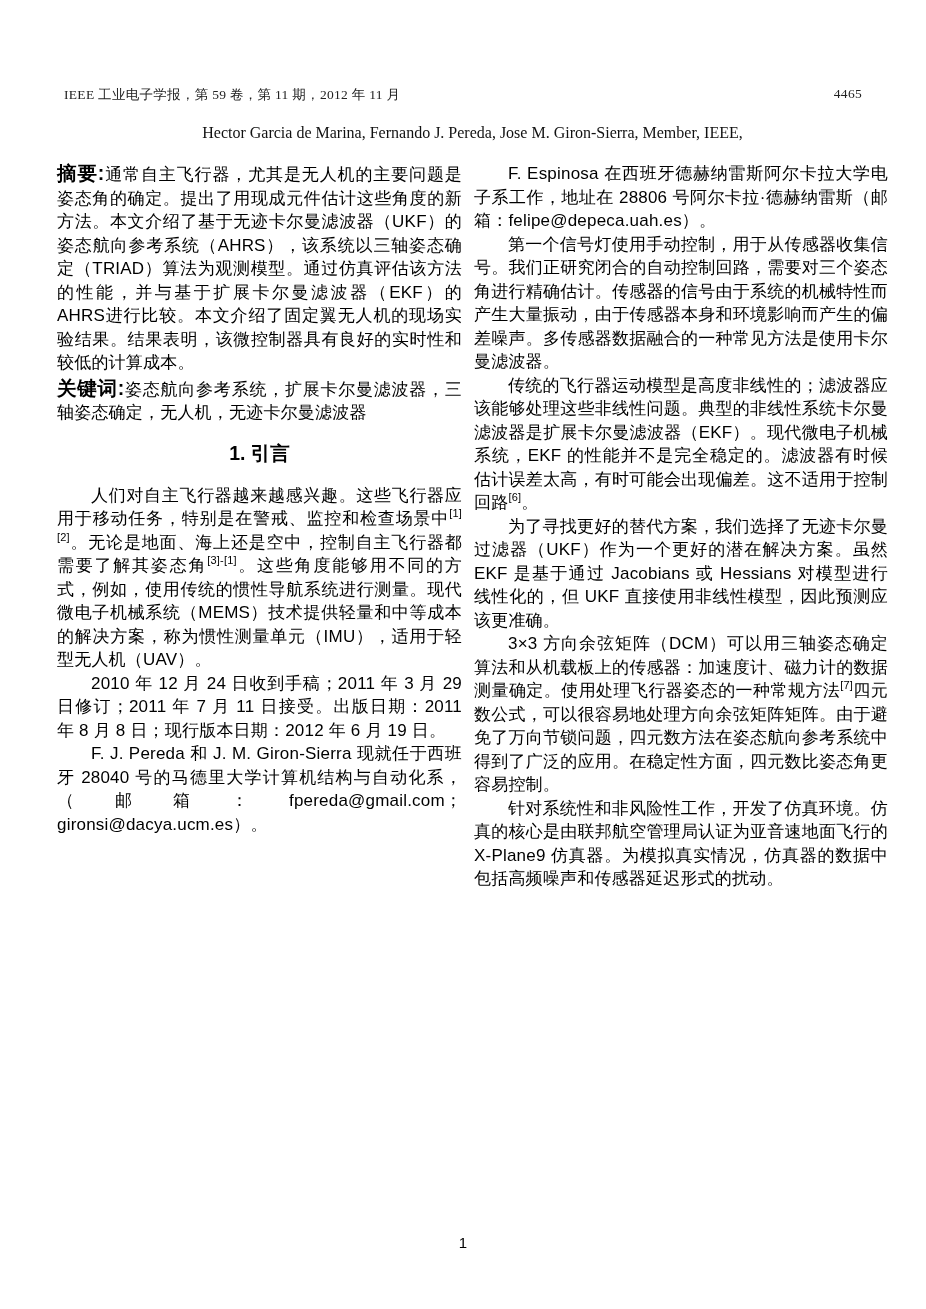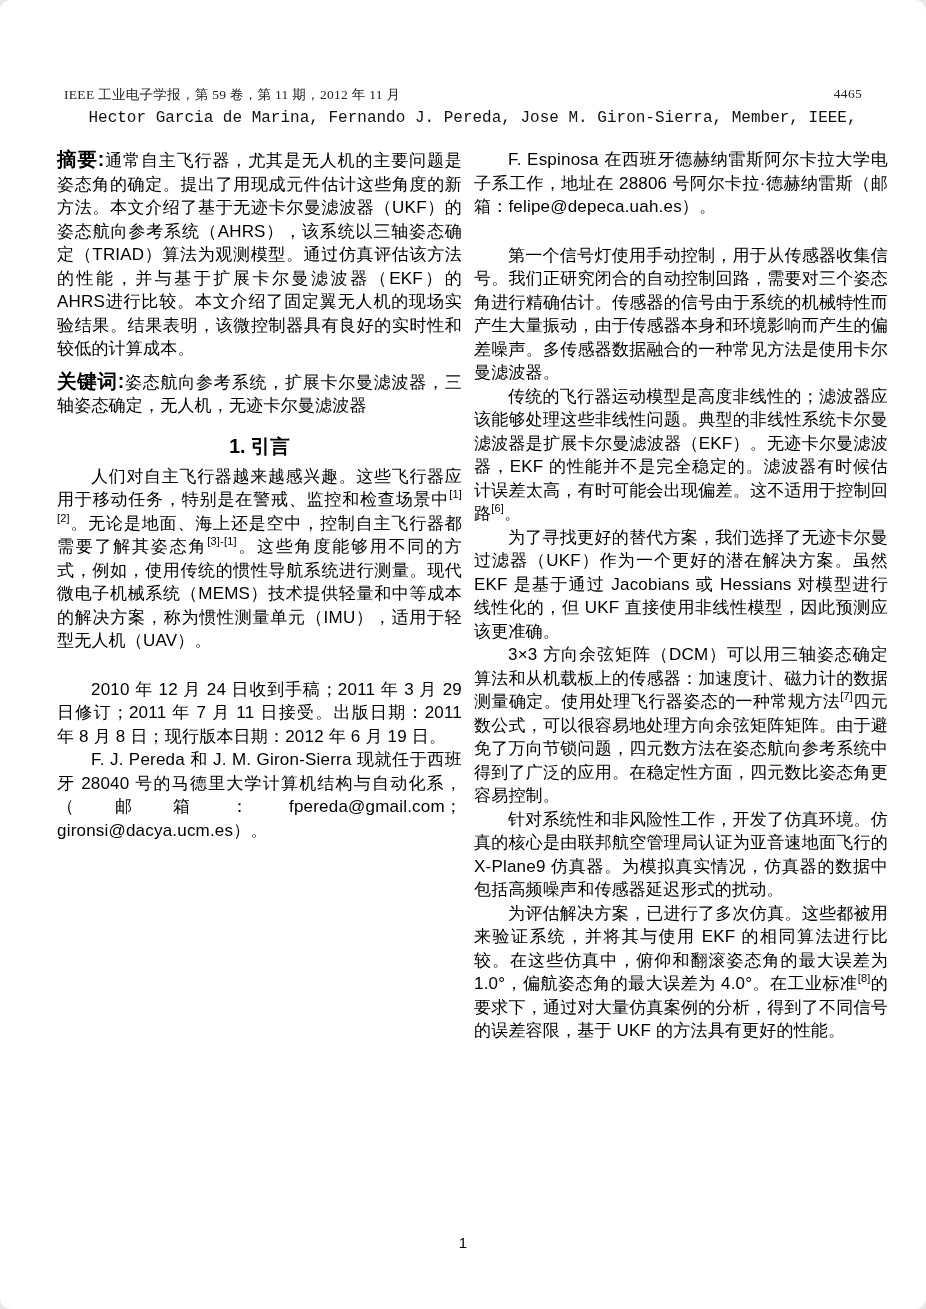--- a/index.html
+++ b/index.html
@@ -5,21 +5,20 @@
   html, body { margin: 0; padding: 0; background: #e8e8e8; }
   .page {
     position: relative;
     width: 926px;
     height: 1309px;
     margin: 0 auto;
     background: #ffffff;
     color: #000;
     font-family: "Liberation Sans", sans-serif;
     overflow: hidden;
-    border-radius: 11px;
   }
   .running-head {
     position: absolute;
     top: 86px;
     left: 64px;
     right: 64px;
     display: flex;
     justify-content: space-between;
     font-family: "Liberation Serif", serif;
     font-size: 13.5px;
@@ -41,51 +40,51 @@
     line-height: 32px;
     font-family: "Liberation Sans", sans-serif;
   }
   .authors {
     text-align: center;
     font-family: "Liberation Serif", serif;
     font-size: 16px;
     line-height: 25px;
     color: #111;
   }
-  .authors.first { margin-top: 2px; font-family: Liberation Mono, monospace; }
+  .authors.first { margin-top: 16px; }
   .columns {
     display: flex;
     gap: 12px;
     margin-top: 17px;
   }
   .col-left  { width: 405px; }
   .col-right { width: 414px; }
   .para {
     margin: 0;
     font-size: 17px;
     line-height: 23.5px;
     text-align: justify;
     text-indent: 2em;
     letter-spacing: 0.2px;
     word-break: break-word;
   }
   .para.flush { text-indent: 0; }
-  .gap    { margin-top: 25px; }
-  .gap-sm { margin-top: 9px; }
+  .gap    { }
+  .gap-sm { margin-top: 2px; }
   .run-bold {
     font-weight: bold;
     font-size: 19.5px;
   }
   sup {
     font-size: 11px;
     line-height: 0;
     vertical-align: super;
   }
   .section-heading {
-    margin: 15px 0 5px 0;
+    margin: 15px 0 17px 0;
     text-align: center;
     font-size: 19.5px;
     font-weight: bold;
   }
   .footer-page {
     position: absolute;
     top: 1234px;
     left: 0;
     width: 926px;
     text-align: center;
@@ -113,25 +112,24 @@
         <p class="para flush gap-sm"><span class="run-bold">关键词:</span><span>姿态航向参考系统，扩展卡尔曼滤波器，三轴姿态确定，无人机，无迹卡尔曼滤波器</span></p>
         <h2 class="section-heading">1. 引言</h2>
         <p class="para"><span>人们对自主飞行器越来越感兴趣。这些飞行器应用于移动任务，特别是在警戒、监控和检查场景中</span><sup>[1][2]</sup><span>。无论是地面、海上还是空中，控制自主飞行器都需要了解其姿态角</span><sup>[3]-[1]</sup><span>。这些角度能够用不同的方式，例如，使用传统的惯性导航系统进行测量。现代微电子机械系统（MEMS）技术提供轻量和中等成本的解决方案，称为惯性测量单元（IMU），适用于轻型无人机（UAV）。</span></p>
         <p class="para gap"><span>2010 年 12 月 24 日收到手稿；2011 年 3 月 29 日修订；2011 年 7 月 11 日接受。出版日期：2011 年 8 月 8 日；现行版本日期：2012 年 6 月 19 日。</span></p>
         <p class="para"><span>F. J. Pereda 和 J. M. Giron-Sierra 现就任于西班牙 28040 号的马德里大学计算机结构与自动化系，（邮箱：fpereda@gmail.com；gironsi@dacya.ucm.es）。</span></p>
       </div>
 
       <div class="col-right">
         <p class="para"><span>F. Espinosa 在西班牙德赫纳雷斯阿尔卡拉大学电子系工作，地址在 28806 号阿尔卡拉·德赫纳雷斯（邮箱：felipe@depeca.uah.es）。</span></p>
         <p class="para gap"><span>第一个信号灯使用手动控制，用于从传感器收集信号。我们正研究闭合的自动控制回路，需要对三个姿态角进行精确估计。传感器的信号由于系统的机械特性而产生大量振动，由于传感器本身和环境影响而产生的偏差噪声。多传感器数据融合的一种常见方法是使用卡尔曼滤波器。</span></p>
-        <p class="para"><span>传统的飞行器运动模型是高度非线性的；滤波器应该能够处理这些非线性问题。典型的非线性系统卡尔曼滤波器是扩展卡尔曼滤波器（EKF）。无迹卡尔曼滤波器，EKF 的性能并不是完全稳定的。滤波器有时候估计误差太高，有时可能会出现偏差。这不适用于控制回路</span><sup>[6]</sup><span>。</span></p>
+        <p class="para"><span>传统的飞行器运动模型是高度非线性的；滤波器应该能够处理这些非线性问题。典型的非线性系统卡尔曼滤波器是扩展卡尔曼滤波器（EKF）。现代微电子机械系统，EKF 的性能并不是完全稳定的。滤波器有时候估计误差太高，有时可能会出现偏差。这不适用于控制回路</span><sup>[6]</sup><span>。</span></p>
         <p class="para"><span>为了寻找更好的替代方案，我们选择了无迹卡尔曼过滤器（UKF）作为一个更好的潜在解决方案。虽然 EKF 是基于通过 Jacobians 或 Hessians 对模型进行线性化的，但 UKF 直接使用非线性模型，因此预测应该更准确。</span></p>
         <p class="para"><span>3×3 方向余弦矩阵（DCM）可以用三轴姿态确定算法和从机载板上的传感器：加速度计、磁力计的数据测量确定。使用处理飞行器姿态的一种常规方法</span><sup>[7]</sup><span>四元数公式，可以很容易地处理方向余弦矩阵矩阵。由于避免了万向节锁问题，四元数方法在姿态航向参考系统中得到了广泛的应用。在稳定性方面，四元数比姿态角更容易控制。</span></p>
         <p class="para"><span>针对系统性和非风险性工作，开发了仿真环境。仿真的核心是由联邦航空管理局认证为亚音速地面飞行的 X-Plane9 仿真器。为模拟真实情况，仿真器的数据中包括高频噪声和传感器延迟形式的扰动。</span></p>
-        <p class="para"><span>为评估解决方案，已进行了多次仿真。这些都被用来验证系统，并将其与使用 EKF 的相同算法进行比较。在这些仿真中，俯仰和翻滚姿态角的最大误差为 1.0°，偏航姿态角的最大误差为 4.0°。在工业标准</span><sup>[8]</sup><span>的要求下，通过对大量仿真案例的分析，得到了不同信号的误差容限，基于 UKF 的方法具有更好的性能。</span></p>
       </div>
 
     </div>
   </div>
 
   <div class="footer-page">1</div>
 
 </div>
 
 </body></html>

